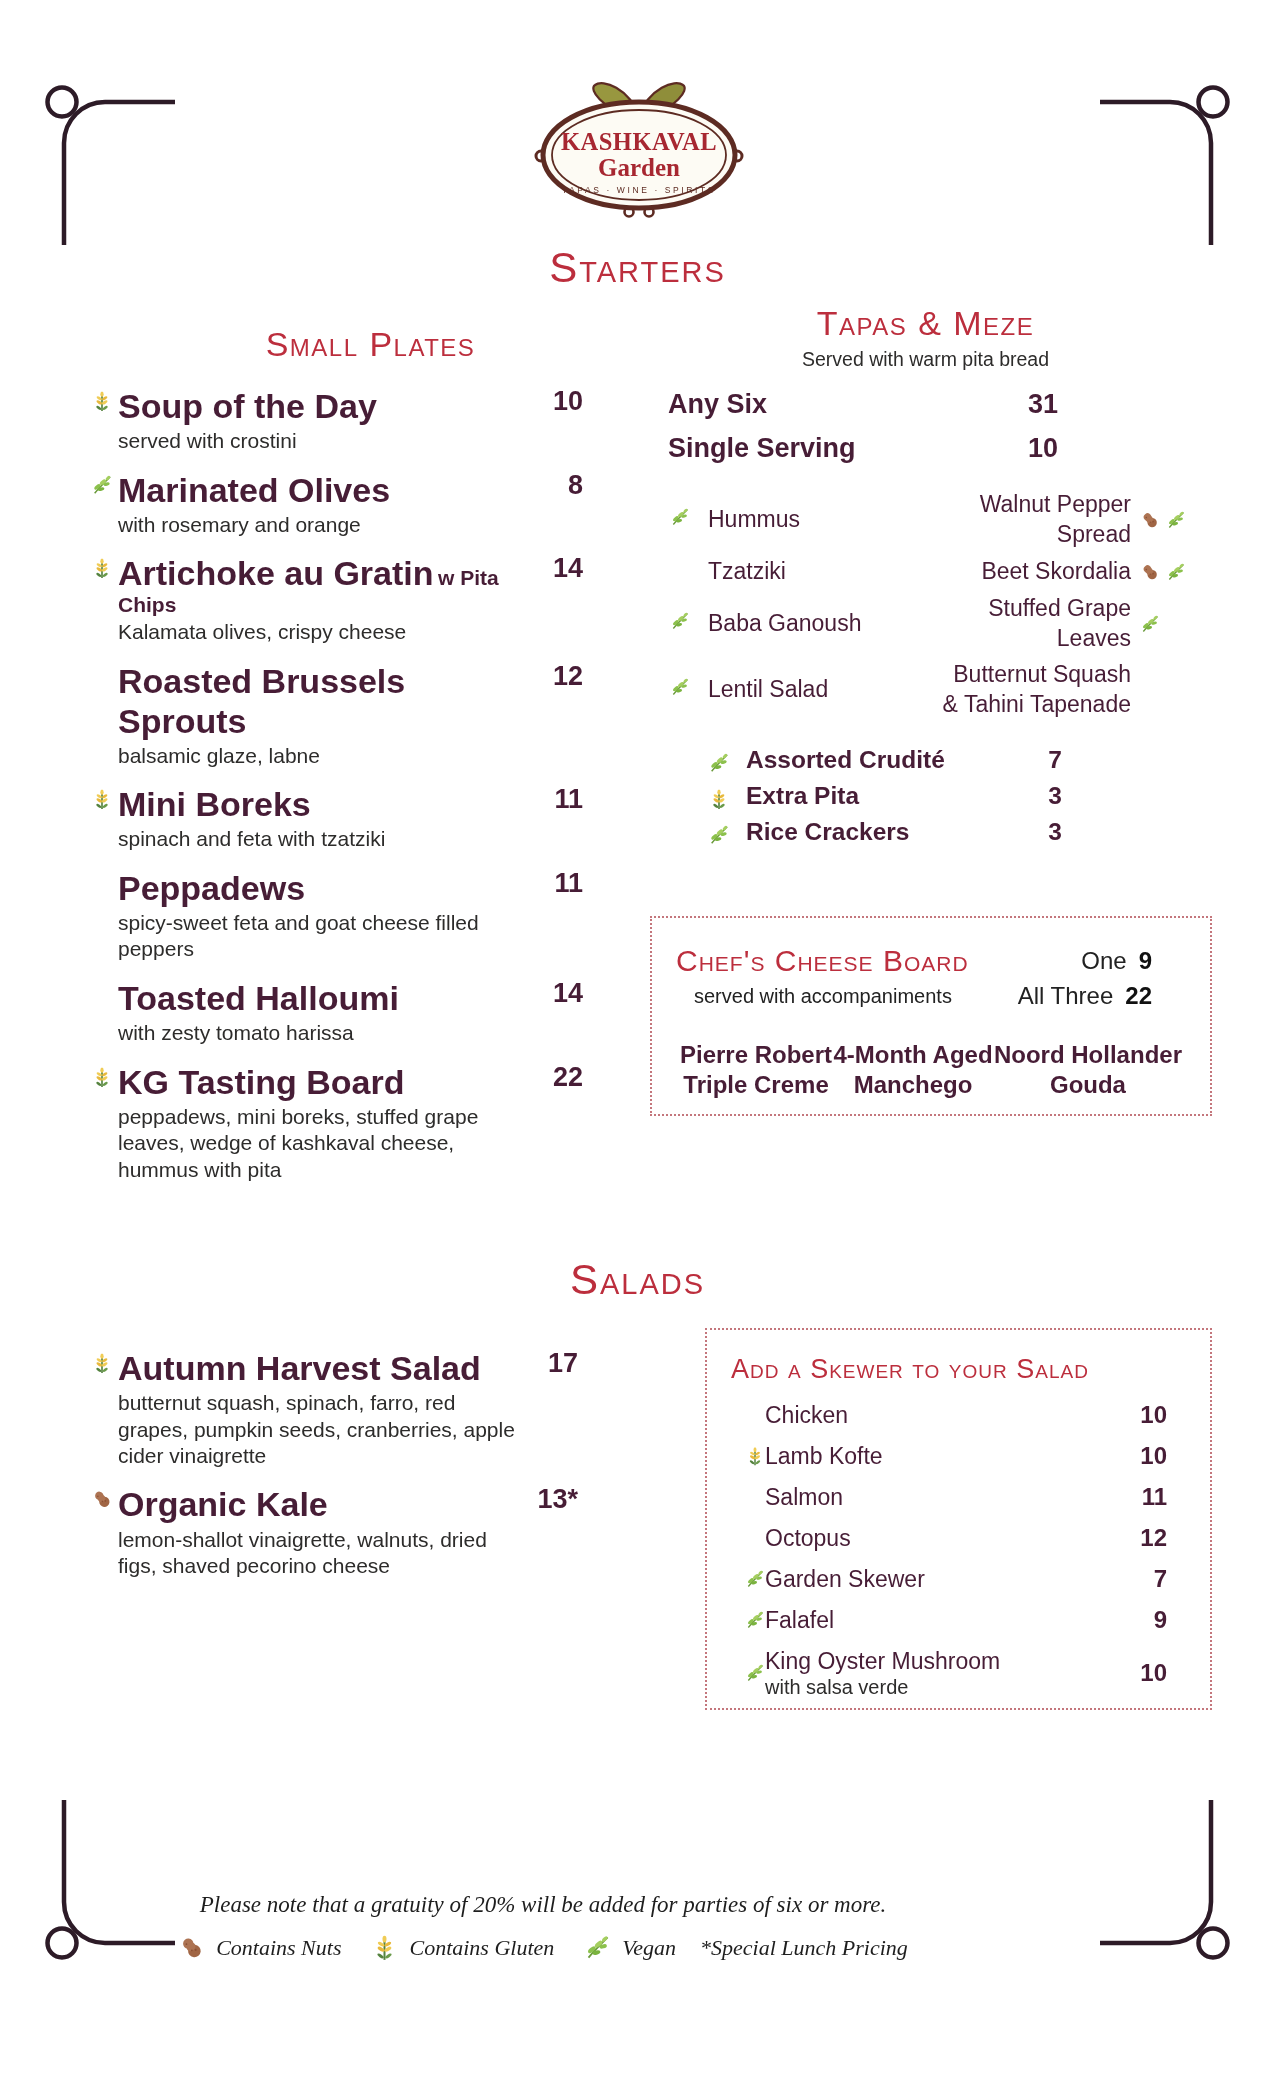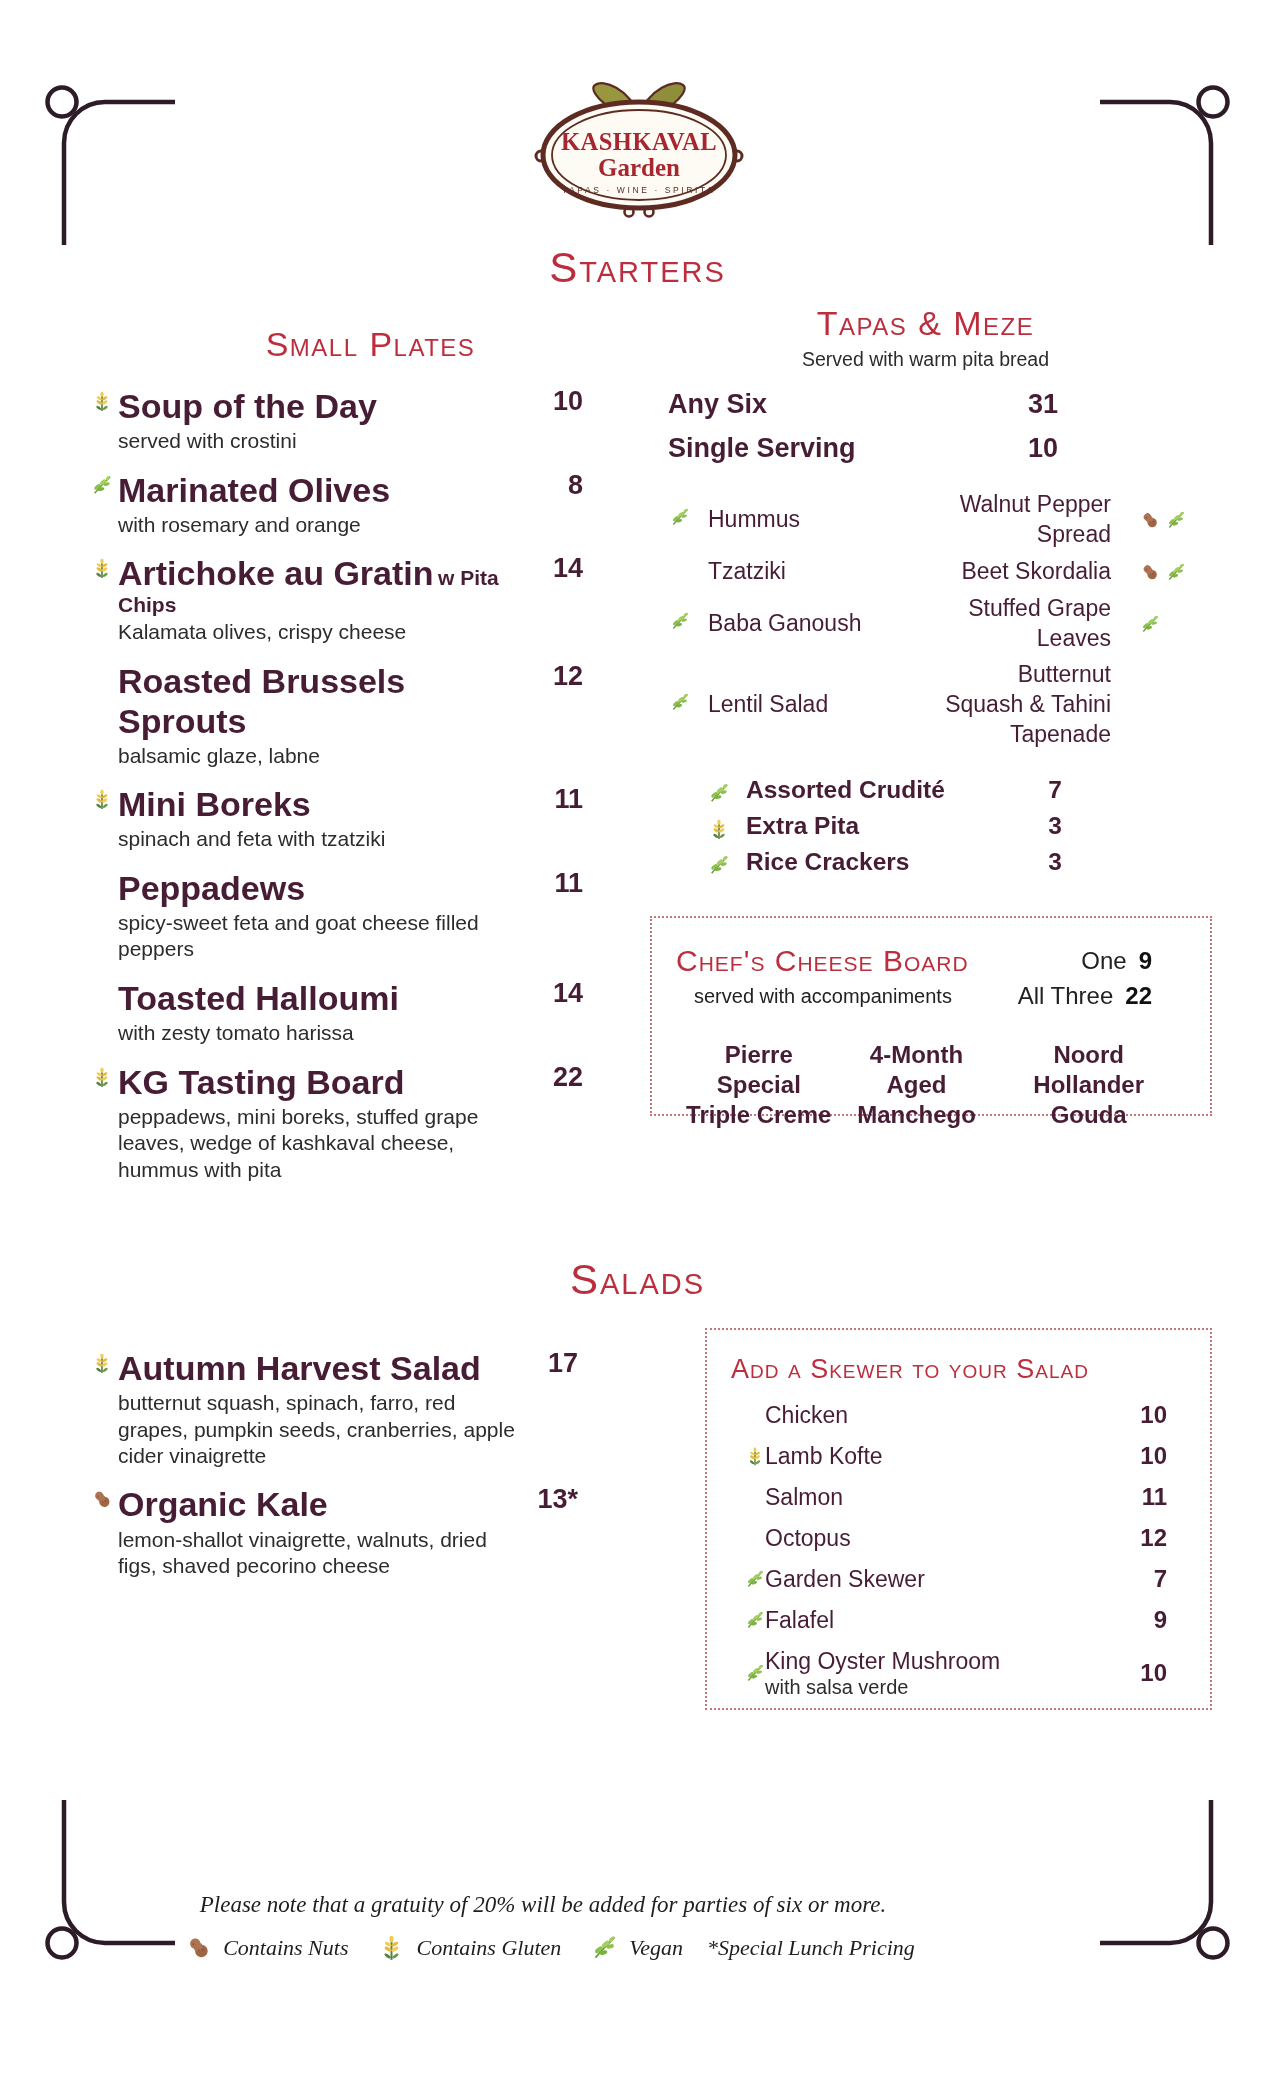--- a/index.html
+++ b/index.html
@@ -48,21 +48,21 @@
   .tapas-col { position:absolute; left:620px; top:292px; width:575px;margin-top:12px; }
   .tapas-col .h-col { transform:translateX(18px); }
   .tapas-sub { text-align:center; transform:translateX(18px); font-size:19.5px; color:var(--ink); margin-top:5px; }
   .tapas-pricing { margin:18px 0 0 48px; width:390px; }
   .tp-row { display:flex; justify-content:space-between; margin-bottom:13px; }
   .tp-label, .tp-price { font-size:27px; font-weight:bold; color:var(--plum); }
   .meze { margin-top:26px; }
   .meze-row { display:flex; align-items:center; margin-bottom:7px; }
   .meze-cell-l { flex:none; width:270px; display:flex; margin-left:50px; }
   .meze-cell-l .icon-cell { width:38px; padding-left:0; padding-top:2px; }
-  .meze-cell-r { flex:1; display:flex; justify-content:flex-end; align-items:center;gap:20px; }
+  .meze-cell-r { flex:1; display:flex; justify-content:flex-end; align-items:center; }
   .meze-name { font-size:23px; color:var(--plum); line-height:1.3; }
   .meze-cell-r .meze-name { text-align:right; }
   .meze-icons { flex:none; width:64px; display:flex; gap:6px; padding-left:9px; align-items:center; }
   .extras { margin:26px 0 0 88px; width:354px; }
   .ex-row { display:flex; align-items:flex-end; margin-bottom:8px; }
   .ex-row .icon-cell { width:38px; padding-left:0; padding-top:0; }
   .ex-name { flex:1; font-size:24.5px; font-weight:bold; color:var(--plum); }
   .ex-price { flex:none; font-size:24.5px; font-weight:bold; color:var(--plum); }
   
   .cheese-box {
@@ -88,21 +88,21 @@
   .sk-name { font-size:23px; color:var(--plum); line-height:1.22; }
   .sk-desc { font-size:20px; color:var(--ink); line-height:1.2; }
   .sk-price { flex:none; font-size:24px; font-weight:bold; color:var(--plum); }
   
   .gratuity {
     position:absolute; top:1892px; left:0; width:1086px; text-align:center;
     font-family:"Liberation Serif", serif; font-style:italic;
     font-size:23px; color:#1e1e1e;
   }
   .legend {
-    position:absolute; top:1934px; left:7px; width:1086px;
+    position:absolute; top:1934px; left:0; width:1086px;
     display:flex; justify-content:center; align-items:center; gap:12px;
   }
   .legend-item { display:flex; align-items:center; gap:11px; margin-right:18px; }
   .legend-label, .special-note {
     font-family:"Liberation Serif", serif; font-style:italic;
     font-size:22px; color:#1e1e1e;
   }
   .special-note { margin-left:-6px; }
   
   .mi { display:inline-block; width:22px; height:22px; }
@@ -475,21 +475,21 @@
         <div class="cb-title sc">Chef's Cheese Board</div>
         <div class="cb-sub">served with accompaniments</div>
       </div>
       <div class="cb-pricing">
         <div><span>One</span><b>9</b></div>
         <div><span>All Three</span><b>22</b></div>
       </div>
     </div>
     <div class="cb-cheeses">
       <div class="cb-cheese">
-          <div>Pierre Special</div>
+          <div>Pierre Robert</div>
           <div>Triple Creme</div>
         </div>
       <div class="cb-cheese">
           <div>4-Month Aged</div>
           <div>Manchego</div>
         </div>
       <div class="cb-cheese">
           <div>Noord Hollander</div>
           <div>Gouda</div>
         </div>

